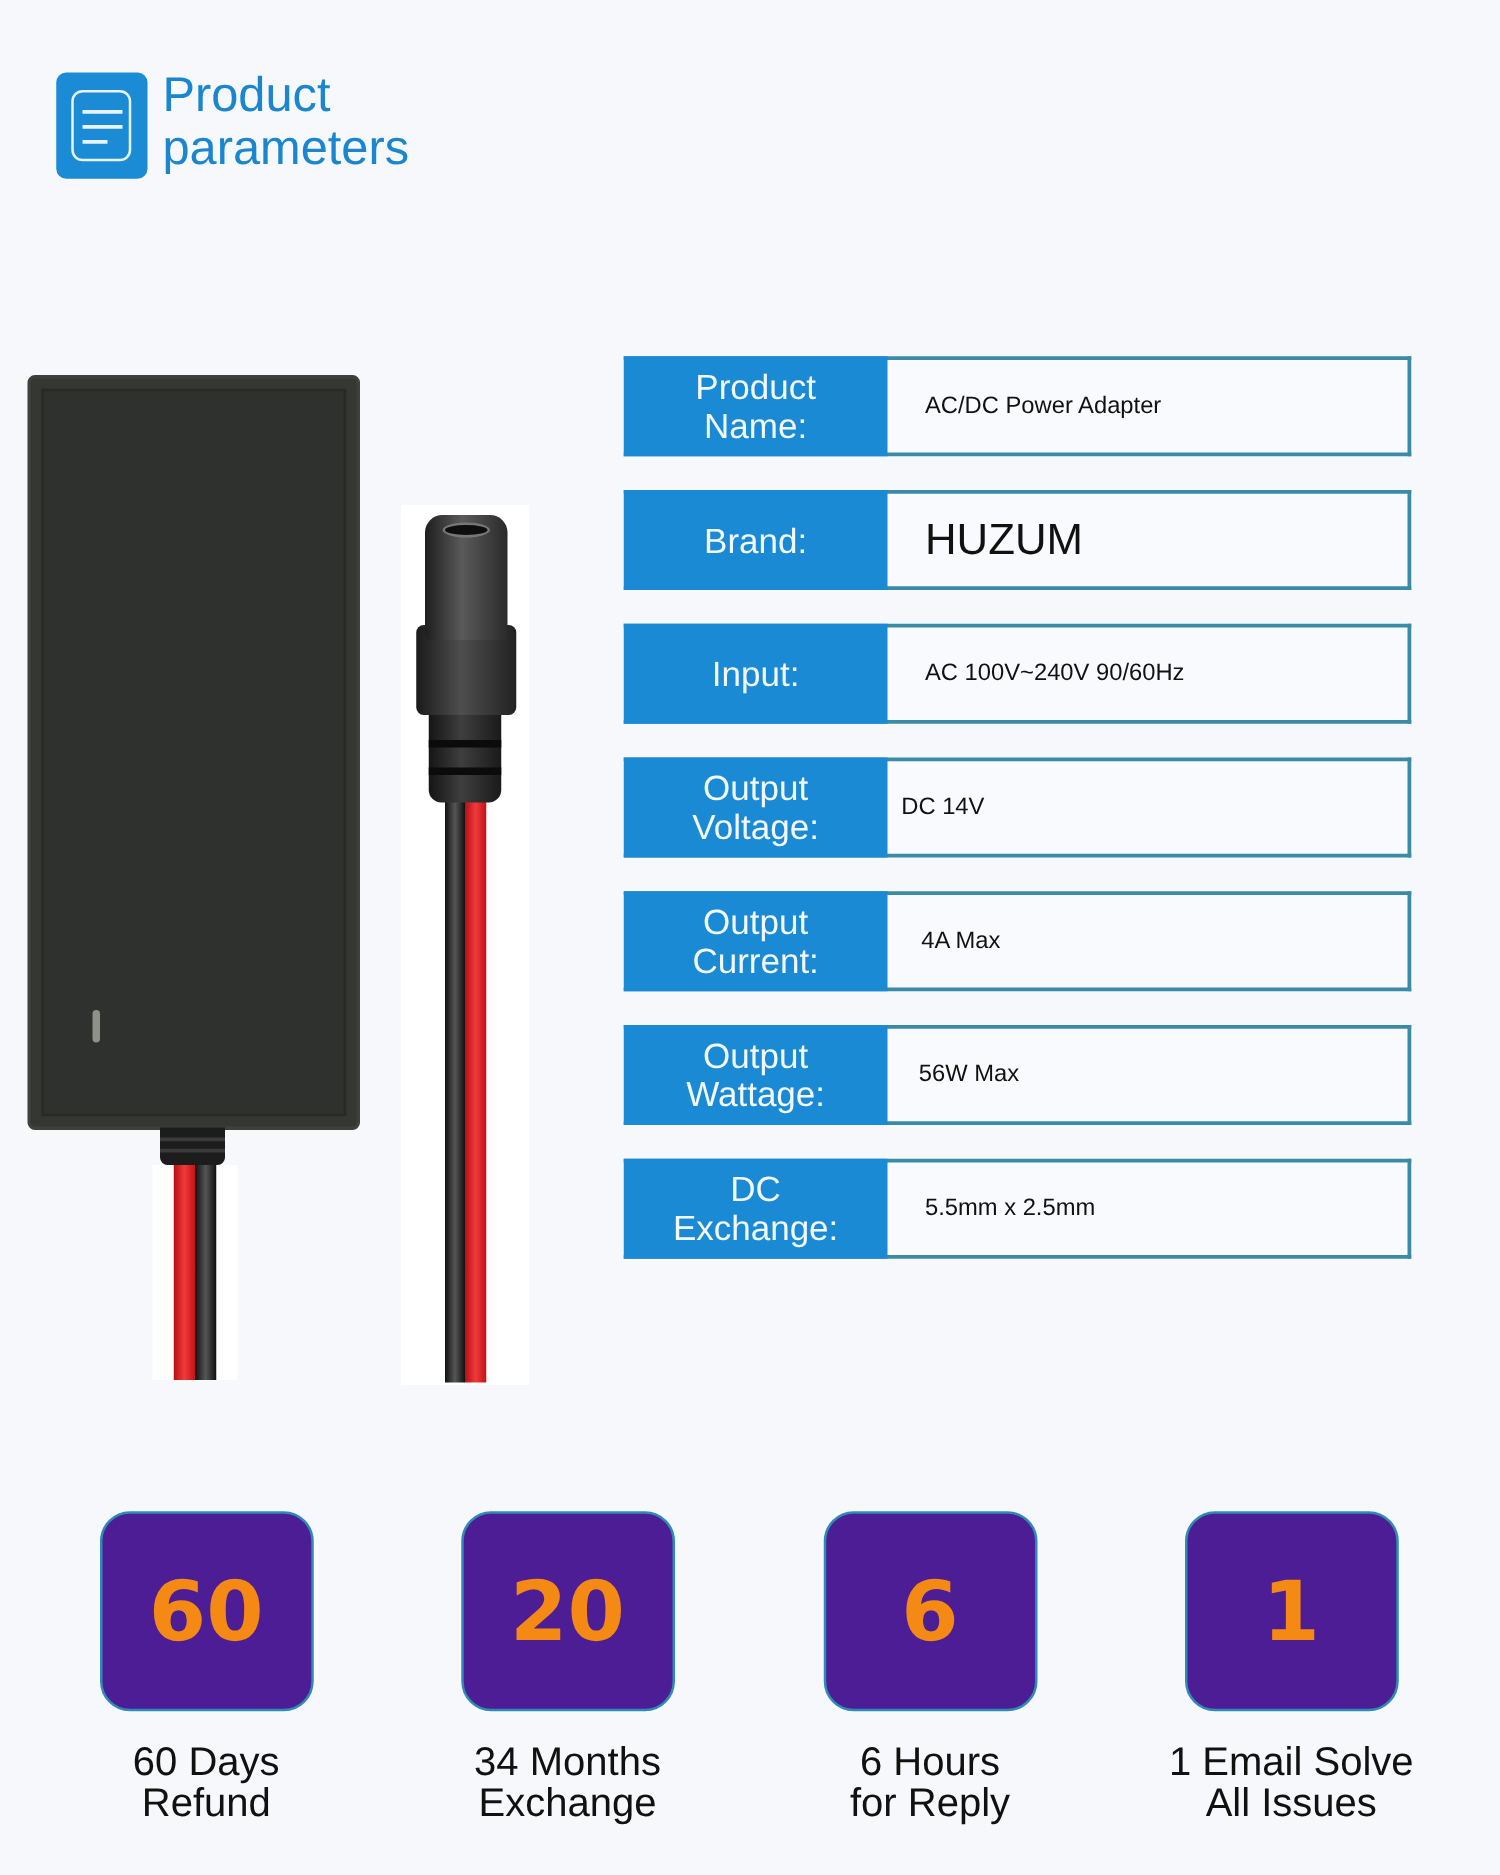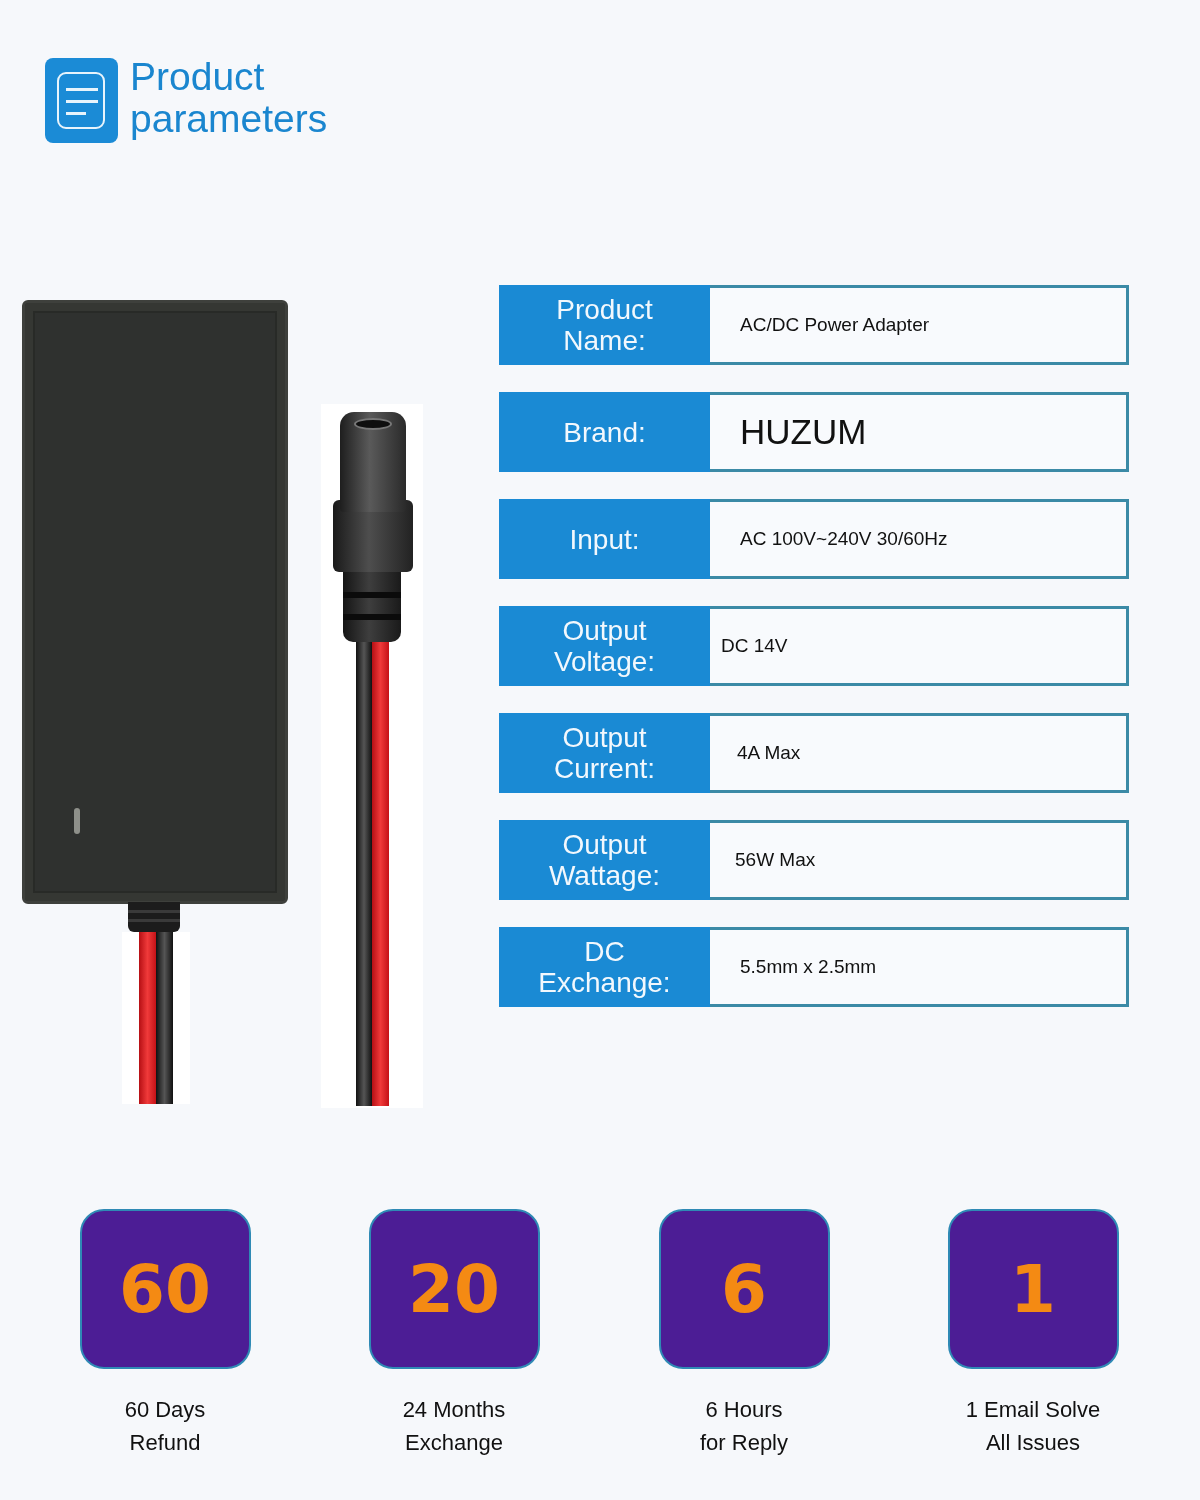--- a/index.html
+++ b/index.html
@@ -37,21 +37,21 @@
     .specs { position: absolute; left: 499px; top: 285px; width: 630px; }
     .spec-row { display: flex; height: 80px; margin-bottom: 27px; border: 3px solid #3b8aa6; border-left: none; background: #f8fafd; }
     .spec-label { width: 211px; background: #1a8ad4; color: #f2f8fd; font-size: 28px; line-height: 31px; display: flex; align-items: center; justify-content: center; text-align: center; margin-top: -3px; margin-bottom: -3px; padding: 0 6px; }
     .spec-value { flex: 1; display: flex; align-items: center; padding-left: 30px; color: #111; font-size: 19px; }
     .spec-value.big { font-size: 35px; }
 
     .badges { position: absolute; left: 0; top: 1209px; width: 1200px; }
     .badge { position: absolute; width: 260px; text-align: center; }
     .badge .box { width: 171px; height: 160px; border: 2px solid #2f8ab5; border-radius: 24px; margin: 0 auto; display: flex; align-items: center; justify-content: center; background: #4c1d95; }
     .badge .num { color: #f48a13; font-size: 66px; font-weight: bold; font-family: "DejaVu Sans", sans-serif; }
-    .badge .caption { margin-top: 24px; font-size: 22px; line-height: 33px; color: #111; white-space: pre-line; }
+    .badge .caption { margin-top: 24px; font-size: 32px; line-height: 33px; color: #111; white-space: pre-line; }
   </style>
 </head>
 <body>
 
 <div class="header">
   <div class="header-icon">
     <div class="inner">
       <div class="line l1"></div>
       <div class="line l2"></div>
       <div class="line l3"></div>
@@ -93,21 +93,21 @@
   <div class="spec-row">
     <div class="spec-label">
         <span style="white-space:pre-line">Brand:</span>
       </div>
     <div class="spec-value big">HUZUM</div>
   </div>
   <div class="spec-row">
     <div class="spec-label">
         <span style="white-space:pre-line;">Input:</span>
       </div>
-    <div class="spec-value">AC 100V~240V 30/60Hz</div>
+    <div class="spec-value">AC 100V~240V 90/60Hz</div>
   </div>
   <div class="spec-row">
     <div class="spec-label">
         <span style="white-space:pre-line">Output
 Voltage:</span>
       </div>
     <div class="spec-value" style="padding-left:11px">DC 14V</div>
   </div>
   <div class="spec-row">
     <div class="spec-label">
@@ -137,21 +137,21 @@
     <div class="box">
       <span class="num">60</span>
     </div>
     <div class="caption">60 Days
 Refund</div>
   </div>
   <div class="badge" style="left:324px">
     <div class="box">
       <span class="num">20</span>
     </div>
-    <div class="caption">24 Months
+    <div class="caption">34 Months
 Exchange</div>
   </div>
   <div class="badge" style="left:614px">
     <div class="box">
       <span class="num">6</span>
     </div>
     <div class="caption">6  Hours
 for Reply</div>
   </div>
   <div class="badge" style="left:903px">

